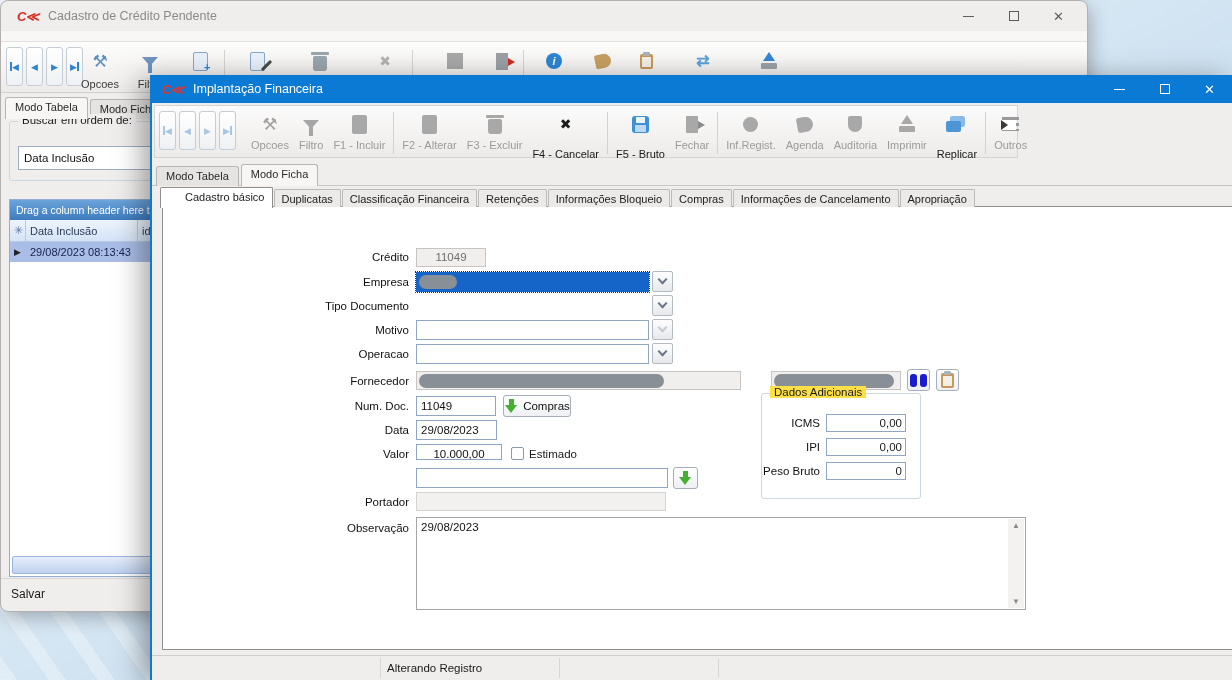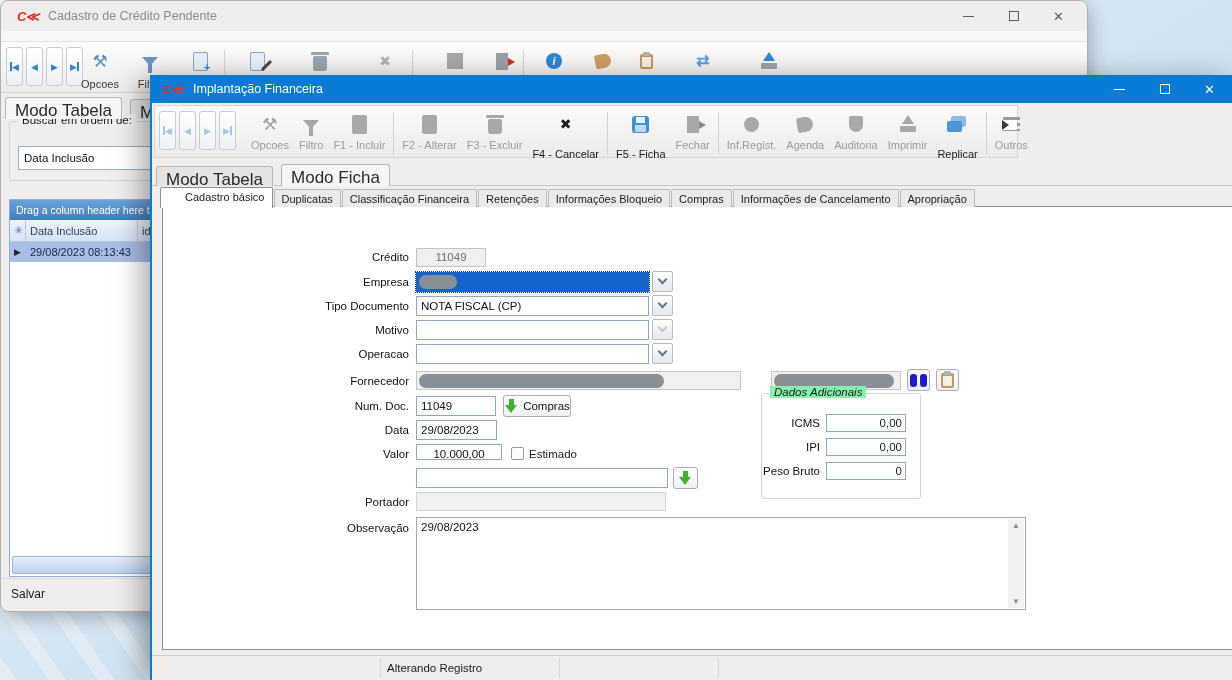--- a/index.html
+++ b/index.html
@@ -35,21 +35,21 @@
   .navbtn { width:17px; height:39px; background:linear-gradient(#ffffff,#eef1f4); border:1px solid #c4cdd6; border-radius:3px;
     display:flex; align-items:center; justify-content:center; font-size:9px; }
   .bg-nav .navbtn { color:#2f83d3; }
   .navbtn .vbar { display:inline-block; width:2px; height:9px; background:currentColor; }
   .bgtool { position:absolute; top:6px; width:46px; display:flex; flex-direction:column; align-items:center; gap:4px; color:#3a3a3a; font-size:11px; }
   .bgtool .iconbox { height:26px; display:flex; align-items:center; justify-content:center; }
   .bgsep { position:absolute; top:8px; width:1px; height:36px; background:#d6d4d2; }
 
   .bg-tabs { display:flex; padding:4px 0 0 4px; height:25px; }
   .tab { padding:3px 9px 4px; border:1px solid #b7b5b3; border-bottom:none; border-radius:3px 3px 0 0;
-    background:#e6e4e2; color:#2a2a2a; margin-right:8px; font-size:17px; height:20px; margin-top:2px; }
+    background:#e6e4e2; color:#2a2a2a; margin-right:2px; font-size:11px; height:20px; margin-top:2px; }
   .tab.active { background:#f7f6f5; height:22px; margin-top:0; position:relative; z-index:2; }
 
   .groupbox { position:absolute; border:1px solid #cbd7e3; border-radius:3px; }
   .groupbox .legend { position:absolute; top:-8px; left:8px; padding:0 4px; font-size:11.5px; }
   .bg-search { left:8px; top:120px; width:168px; height:60px; }
   .bg-search .legend { background:#f0eeec; }
   .combo-plain { position:absolute; left:8px; top:24px; width:152px; height:24px; background:#fff; border:1px solid #9cacc4;
     line-height:22px; padding-left:5px; font-size:11.5px; color:#111; }
 
   .bg-grid { position:absolute; left:8px; top:198px; width:166px; height:378px; border:1px solid #92aed2; background:#fff; }
@@ -106,21 +106,21 @@
   .empresa-box { position:absolute; background:#1565c9; outline:1px dotted #243040; }
   .checkbox { position:absolute; width:13px; height:13px; background:#fff; border:1px solid #8a9aaa; border-radius:2px; }
   .btn { position:absolute; background:linear-gradient(#ffffff,#eef0f3); border:1px solid #a5aeb9; border-radius:3px;
     display:flex; align-items:center; justify-content:center; gap:4px; font-size:11.5px; color:#111; }
 
   .obs-area { position:absolute; background:#fff; border:1px solid #a5a5a5; padding:3px 20px 3px 4px; font-size:11.5px; color:#111; }
   .obs-scroll { position:absolute; top:1px; bottom:1px; right:1px; width:16px; background:#f3f2f1; display:flex; flex-direction:column; justify-content:space-between; align-items:center; padding:2px 0; }
   .sarrow { font-size:8px; color:#8a8a8a; }
 
   .dados-group { left:598px; top:186px; width:160px; height:106px; }
-  .dados-group .legend { background:#86efac;font-style:italic; }
+  .dados-group .legend { background:#fde047; }
   .dlabel { position:absolute; left:0; width:58px; text-align:right; font-size:11.5px; color:#111; }
   .dfield { position:absolute; left:64px; width:80px; height:18px; background:#fff; border:1px solid #8fa6c5;
     font-size:11.5px; text-align:right; padding-right:3px; line-height:16px; }
 
   .fg-status { position:absolute; left:0; right:0; bottom:0; height:25px; background:#f0eeec; border-top:1px solid #cfcdcb; }
   .fg-status .div { position:absolute; top:2px; bottom:2px; width:1px; background:#d8d6d4; }
   .fg-status .msg { position:absolute; left:235px; top:6px; font-size:11.5px; color:#1a1a1a; }
 
   
   .i-wrench::before { content:"⚒"; font-size:17px; color:#a2a2a2; }
@@ -369,21 +369,21 @@
         <span class="iconbox">
             <span class="i-x black"></span>
           </span>
         <span>F4 - Cancelar</span>
       </div>
       <span class="tsep"></span>
       <div class="tbtn on">
         <span class="iconbox">
             <span class="i-floppy"></span>
           </span>
-        <span>F5 - Ficha</span>
+        <span>F5 - Bruto</span>
       </div>
       <div class="tbtn">
         <span class="iconbox">
             <span class="i-door"></span>
           </span>
         <span>Fechar</span>
       </div>
       <span class="tsep"></span>
       <div class="tbtn">
         <span class="iconbox">
@@ -448,21 +448,20 @@
 
     <span class="flabel" style="top:69px">Empresa</span>
     <div class="empresa-box" style="left:253px; top:65px; width:233px; height:20px">
       <span class="pill" style="left:3px; top:3px; width:38px"></span>
     </div>
     <span class="combo-btn" style="left:489px; top:64px">
         <span class="chev"></span>
       </span>
 
     <span class="flabel" style="top:93px">Tipo Documento</span>
-    <div class="field" style="left:253px; top:89px; width:233px; height:20px; line-height:18px">NOTA FISCAL (CP)</div>
     <span class="combo-btn" style="left:489px; top:88px">
         <span class="chev"></span>
       </span>
 
     <span class="flabel" style="top:117px">Motivo</span>
     <div class="field" style="left:253px; top:113px; width:233px; height:20px"></div>
     <span class="combo-btn dim" style="left:489px; top:112px">
         <span class="chev"></span>
       </span>
 

